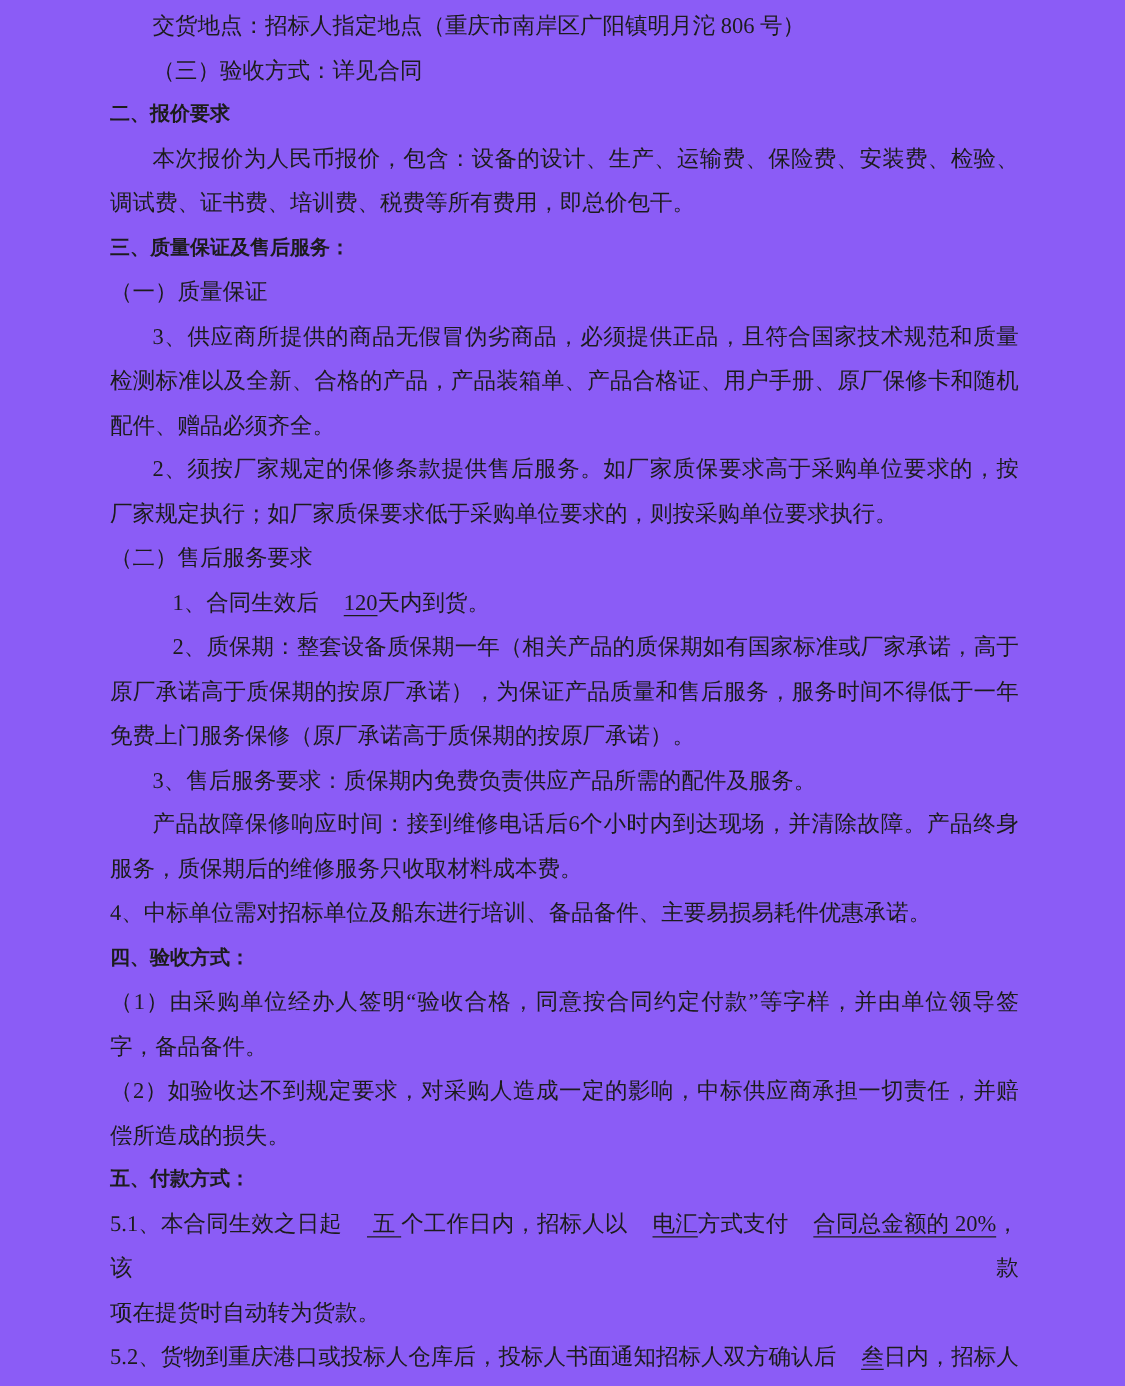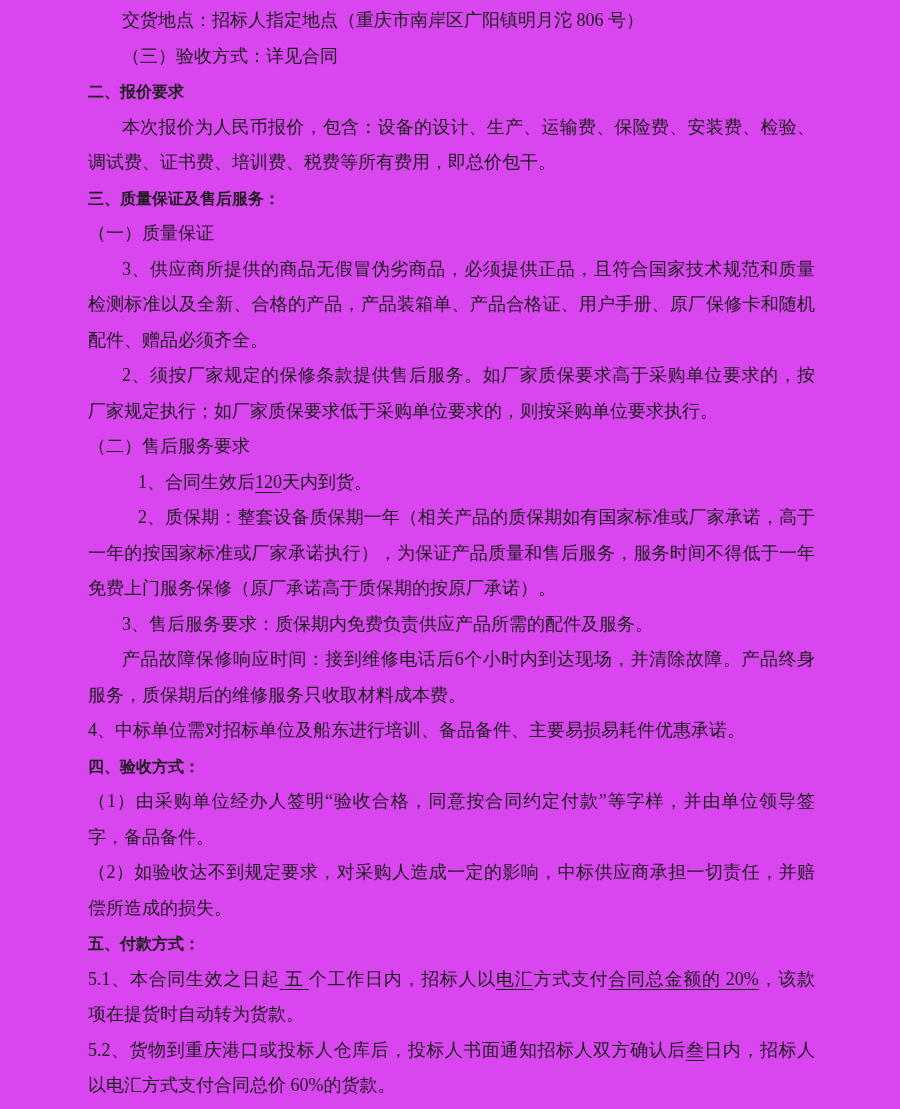--- a/index.html
+++ b/index.html
@@ -4,21 +4,21 @@
 <style>
   html, body {
     margin: 0;
     padding: 0;
     background: #ffffff;
   }
   .page {
     position: relative;
     width: 900px;
     height: 1109px;
-    background: #d946ef;
+    background: #8b5cf6;
     box-sizing: border-box;
     padding: 3px 85px 0 88px;
     font-family: "Liberation Serif", "DejaVu Serif", serif;
     font-size: 18px;
     color: #1c1c1c;
     overflow: hidden;
   }
   .doc-body { width: 100%; }
   .line {
     line-height: 35.5px;
@@ -34,20 +34,21 @@
   .line.ind1 { padding-left: 34px; }
   .line.ind2 { padding-left: 50px; }
   .line.heading {
     font-family: "Liberation Sans", "DejaVu Sans", sans-serif;
     font-weight: bold;
     font-size: 16px;
   }
   .u {
     text-decoration: underline;
     text-underline-offset: 4px;
+    margin-left: 20px;
   }
 </style>
 </head>
 <body>
 
 <div class="page">
   <div class="doc-body">
       <div class="line ind1"><span>交货地点：招标人指定地点（重庆市南岸区广阳镇明月沱 806 号）</span></div>
       <div class="line ind1"><span>（三）验收方式：详见合同</span></div>
       <div class="line heading"><span>二、报价要求</span></div>
@@ -56,21 +57,21 @@
       <div class="line heading"><span>三、质量保证及售后服务：</span></div>
       <div class="line"><span>（一）质量保证</span></div>
       <div class="line justify ind1"><span>3、供应商所提供的商品无假冒伪劣商品，必须提供正品，且符合国家技术规范和质量</span></div>
       <div class="line justify"><span>检测标准以及全新、合格的产品，产品装箱单、产品合格证、用户手册、原厂保修卡和随机</span></div>
       <div class="line"><span>配件、赠品必须齐全。</span></div>
       <div class="line justify ind1"><span>2、须按厂家规定的保修条款提供售后服务。如厂家质保要求高于采购单位要求的，按</span></div>
       <div class="line"><span>厂家规定执行；如厂家质保要求低于采购单位要求的，则按采购单位要求执行。</span></div>
       <div class="line"><span>（二）售后服务要求</span></div>
       <div class="line ind2"><span>1、合同生效后</span><span class="u">120</span><span>天内到货。</span></div>
       <div class="line justify ind2"><span>2、质保期：整套设备质保期一年（相关产品的质保期如有国家标准或厂家承诺，高于</span></div>
-      <div class="line justify"><span>一年的按国家标准或厂家承诺执行），为保证产品质量和售后服务，服务时间不得低于一年</span></div>
+      <div class="line justify"><span>原厂承诺高于质保期的按原厂承诺），为保证产品质量和售后服务，服务时间不得低于一年</span></div>
       <div class="line"><span>免费上门服务保修（原厂承诺高于质保期的按原厂承诺）。</span></div>
       <div class="line ind1"><span>3、售后服务要求：质保期内免费负责供应产品所需的配件及服务。</span></div>
       <div class="line justify ind1"><span>产品故障保修响应时间：接到维修电话后6个小时内到达现场，并清除故障。产品终身</span></div>
       <div class="line"><span>服务，质保期后的维修服务只收取材料成本费。</span></div>
       <div class="line"><span>4、中标单位需对招标单位及船东进行培训、备品备件、主要易损易耗件优惠承诺。</span></div>
       <div class="line heading"><span>四、验收方式：</span></div>
       <div class="line justify"><span>（1）由采购单位经办人签明“验收合格，同意按合同约定付款”等字样，并由单位领导签</span></div>
       <div class="line"><span>字，备品备件。</span></div>
       <div class="line justify"><span>（2）如验收达不到规定要求，对采购人造成一定的影响，中标供应商承担一切责任，并赔</span></div>
       <div class="line"><span>偿所造成的损失。</span></div>

